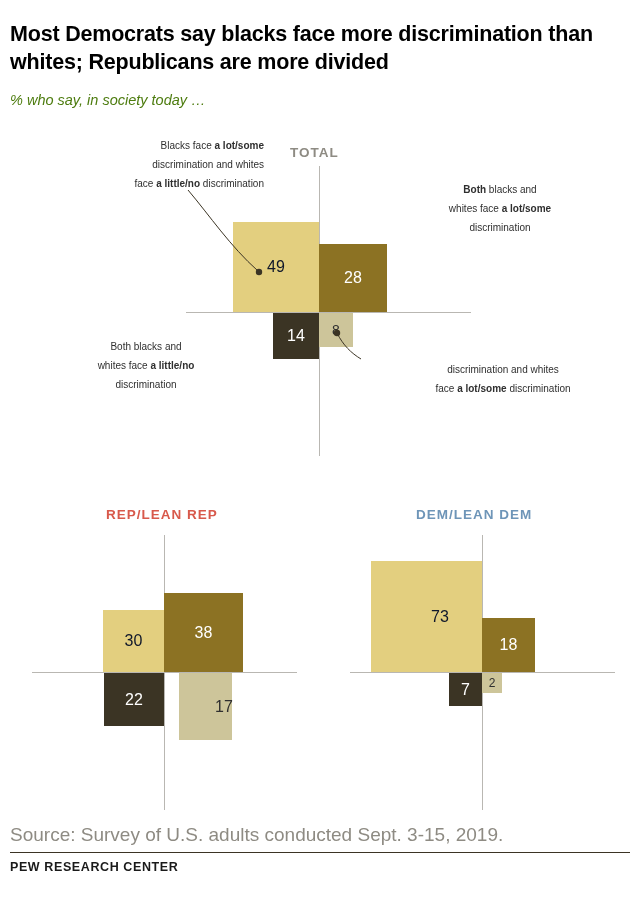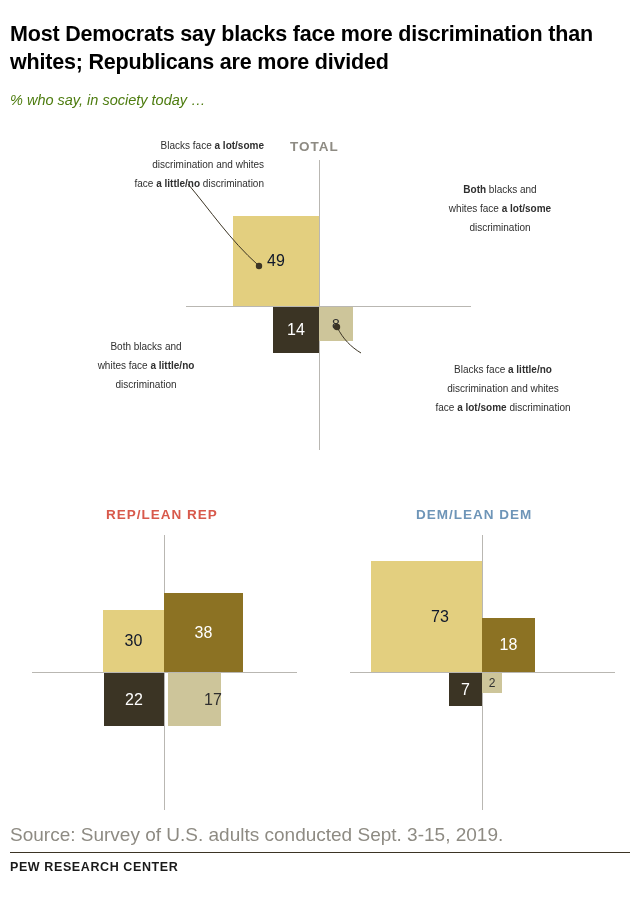--- a/index.html
+++ b/index.html
@@ -117,31 +117,34 @@
   }
 </style>
 </head>
 <body>
 
 <div class="page">
 
   <div class="title">Most Democrats say blacks face more discrimination than whites; Republicans are more divided</div>
   <div class="subtitle">% who say, in society today …</div>
 
-  <div class="chart" style="left:0px; top:130px; width:640px; height:320px;">
+  <div class="chart" style="left:0px; top:136px; width:640px; height:320px;">
 
     <div class="chart-label lbl-total" style="left:290px; top:9px;">TOTAL</div>
 
     <div class="axis-v" style="left:319px; top:30px; height:290px;"></div>
     <div class="axis-h" style="left:186px; top:176px; width:285px;"></div>
 
     <div class="qbox q-lightgold" style="left:233px; top:86px; width:86px; height:90px;">
       <span>49</span>
     </div>
 
+    <div class="qbox q-darkgold" style="left:319px; top:108px; width:68px; height:68px;">
+      <span>28</span>
+    </div>
 
     <div class="qbox q-darkbrown" style="left:273px; top:177px; width:46px; height:46px;align-items:center;">
       <span>14</span>
     </div>
 
     <div class="qbox q-palegold" style="left:319px; top:177px; width:34px; height:34px; font-size:14px;">
       <span>8</span>
     </div>
 
     <svg class="leader" width="120" height="110" style="left:180px; top:40px;">
@@ -177,23 +180,20 @@
 
   <div class="annot" style="left:30px; top:337px; width:232px; text-align:center;">
     <div>Both blacks and</div>
     <div>
       <span>whites face </span><b>a little/no</b>
     </div>
     <div>discrimination</div>
   </div>
 
   <div class="annot" style="left:376px; top:360px; width:254px; text-align:center;">
-    <div>
-      <span>Blacks face </span><b>a little/no</b>
-    </div>
     <div>discrimination and whites</div>
     <div>
       <span>face </span><b>a lot/some</b><span> discrimination</span>
     </div>
   </div>
 
   <div class="chart" style="left:0px; top:500px; width:320px; height:310px;">
     <div class="chart-label lbl-rep" style="left:106px; top:7px;">REP/LEAN REP</div>
 
     <div class="axis-v" style="left:164px; top:35px; height:275px;"></div>
@@ -204,21 +204,21 @@
     </div>
 
     <div class="qbox q-darkgold" style="left:164px; top:93px; width:79px; height:79px;">
       <span>38</span>
     </div>
 
     <div class="qbox q-darkbrown" style="left:104px; top:173px; width:60px; height:53px;">
       <span>22</span>
     </div>
 
-    <div class="qbox q-palegold" style="left:168px; top:173px; width:53px; height:53px;padding-left:37px;">
+    <div class="qbox q-palegold" style="left:179px; top:173px; width:53px; height:67px;padding-left:37px;">
       <span>17</span>
     </div>
   </div>
 
   <div class="chart" style="left:320px; top:500px; width:320px; height:310px;">
     <div class="chart-label lbl-dem" style="left:96px; top:7px;">DEM/LEAN DEM</div>
 
     <div class="axis-v" style="left:162px; top:35px; height:275px;"></div>
     <div class="axis-h" style="left:30px; top:172px; width:265px;"></div>
 

